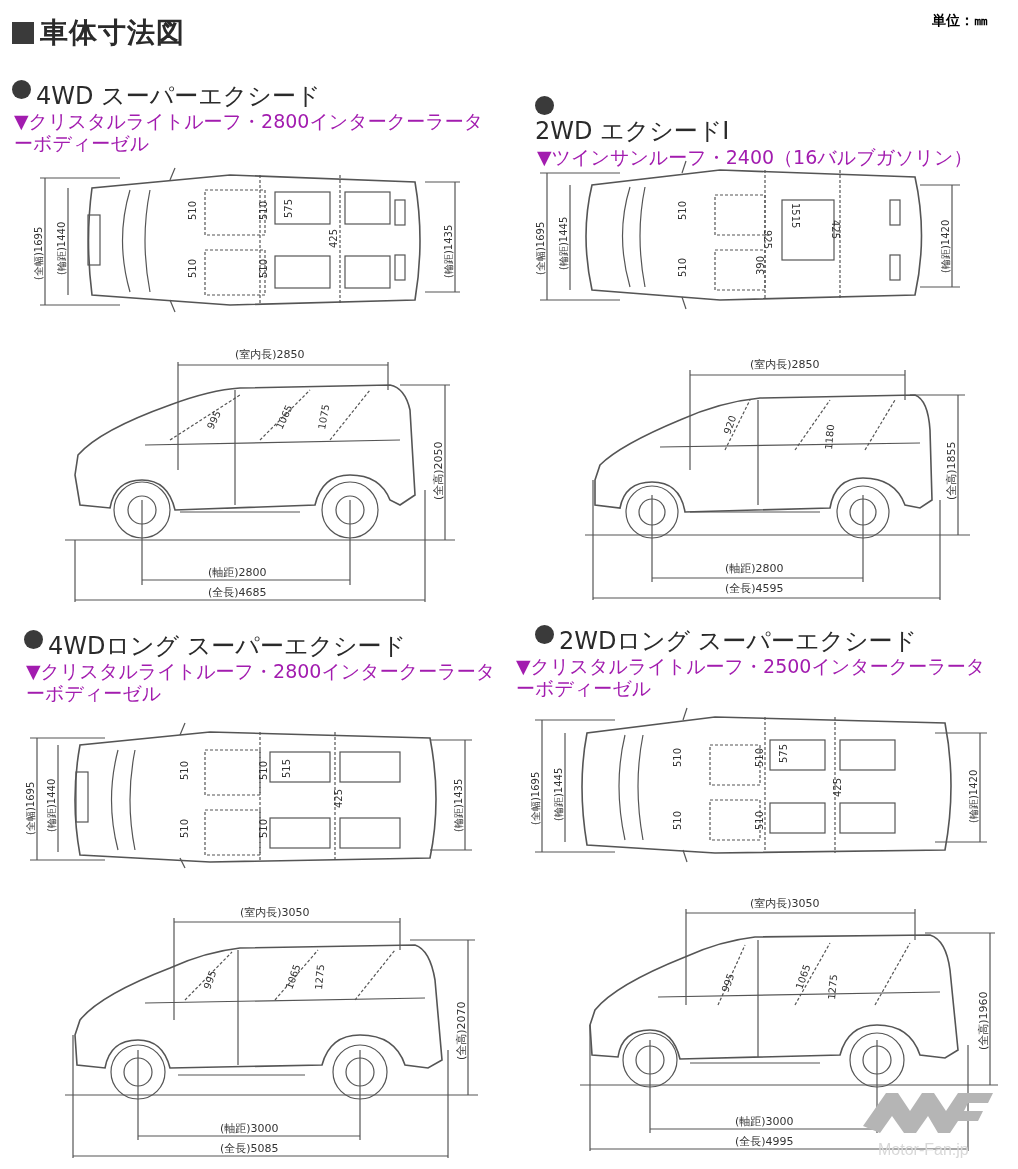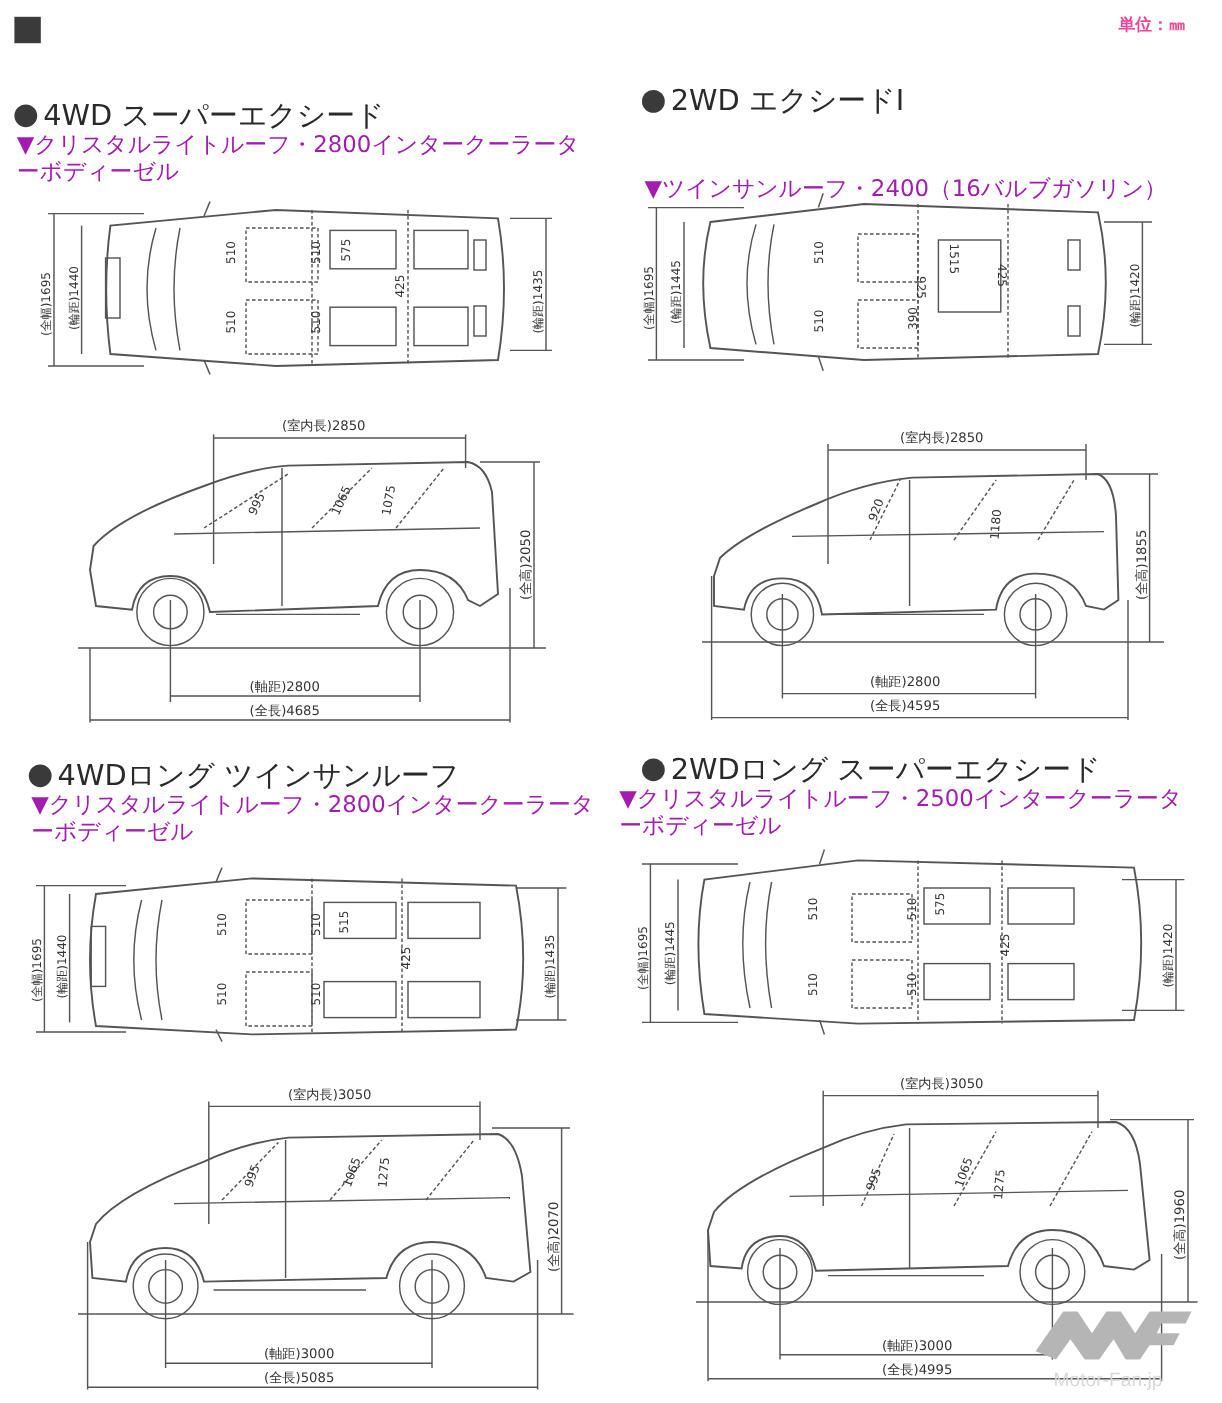--- a/index.html
+++ b/index.html
@@ -1,51 +1,52 @@
 <!DOCTYPE html>
 <html><head>
 <meta charset="utf-8">
 <style>
   html, body { margin:0; padding:0; background:#ffffff; }
   body { width:1018px; height:1169px; position:relative; overflow:hidden;
          font-family:"DejaVu Sans", sans-serif; color:#222; }
   .abs { position:absolute; }
   .page-title { left:12px; top:14px; font-size:28px; font-weight:bold; color:#2a2a2a; letter-spacing:1px; display:flex; align-items:center; }
   .page-title .sq { display:inline-block; width:22px; height:22px; background:#3a3a3a; margin-right:6px; }
-  .unit { right:30px; top:12px; font-size:14px; font-weight:bold; color:#ec4899; }
-  .model-name { font-size:24px; color:#2a2a2a; display:flex; align-items:center; white-space:nowrap; }
+  .unit { right:30px; top:12px; font-size:14px; font-weight:bold; color:#000000; }
+  .model-name { font-size:24px; color:#2a2a2a; display:flex; white-space:nowrap; }
   .model-name .dot { display:inline-block; width:19px; height:19px; border-radius:50%; background:#3a3a3a; margin-right:5px; }
   .spec { font-size:19px; color:#a21caf; line-height:22px; width:470px; }
   .panel svg { display:block; }
   .dim { font-family:"DejaVu Sans", sans-serif; fill:#333; }
   .wm { position:absolute; right:20px; bottom:4px; }
 </style>
 </head>
 <body>
 
 <div class="abs page-title">
   <span class="sq"></span>
+  <span>車体寸法図</span>
 </div>
 <div class="abs unit">単位：㎜</div>
 
 <div class="abs model-name" style="left:12px; top:80px;">
   <span class="dot"></span>
   <span>4WD スーパーエクシード</span>
 </div>
 <div class="abs spec" style="left:14px; top:110px;">▼クリスタルライトルーフ・2800インタークーラーターボディーゼル</div>
 
-<div class="abs model-name" style="left:535px; top:68px;">
+<div class="abs model-name" style="left:535px; top:96px;flex-direction:column;">
   <span class="dot"></span>
   <span>2WD エクシードⅠ</span>
 </div>
 <div class="abs spec" style="left:537px; top:107px;margin-top:39px;">▼ツインサンルーフ・2400（16バルブガソリン）</div>
 
 <div class="abs model-name" style="left:24px; top:630px;">
   <span class="dot"></span>
-  <span>4WDロング ツインサンルーフ</span>
+  <span>4WDロング スーパーエクシード</span>
 </div>
 <div class="abs spec" style="left:26px; top:660px;">▼クリスタルライトルーフ・2800インタークーラーターボディーゼル</div>
 
 <div class="abs model-name" style="left:535px; top:625px;">
   <span class="dot"></span>
   <span>2WDロング スーパーエクシード</span>
 </div>
 <div class="abs spec" style="left:516px; top:655px;">▼クリスタルライトルーフ・2500インタークーラーターボディーゼル</div>
 
 <div class="abs panel" style="left:30px; top:160px;">

